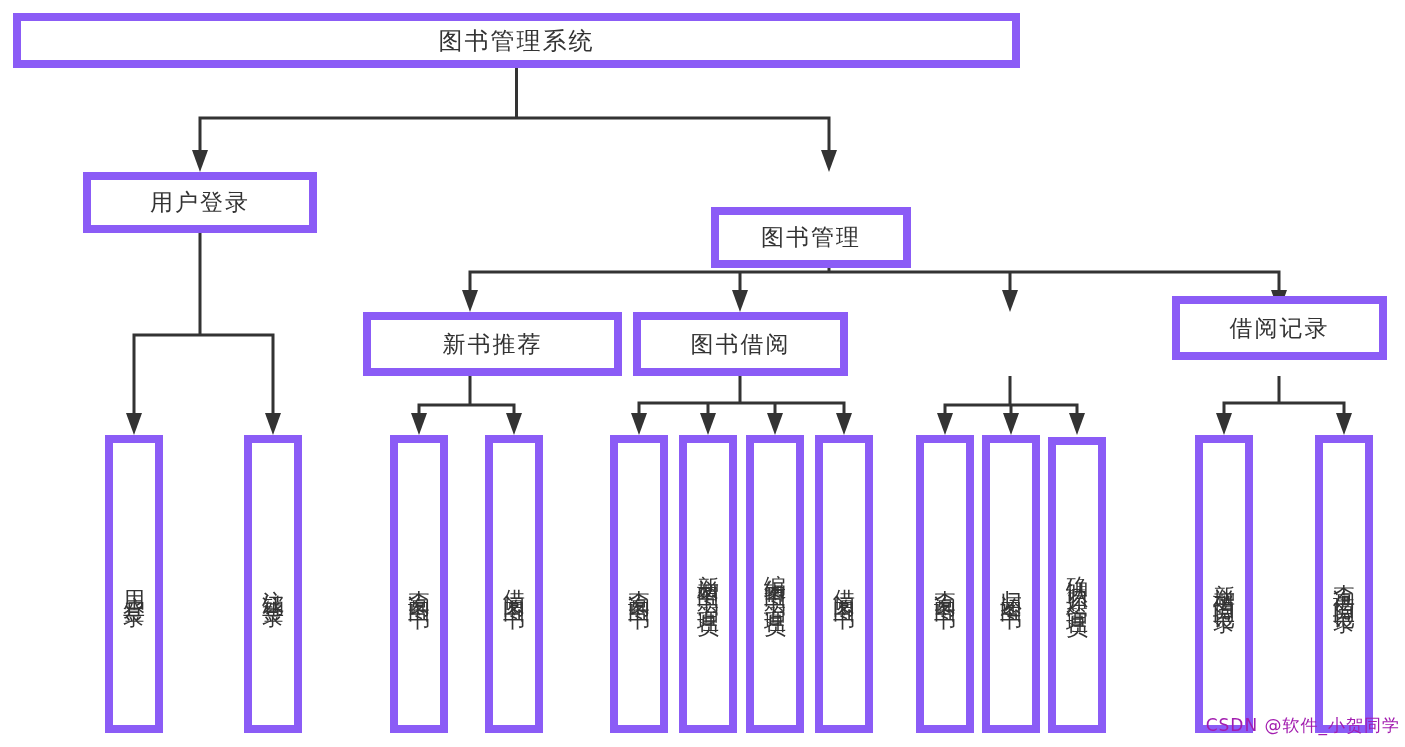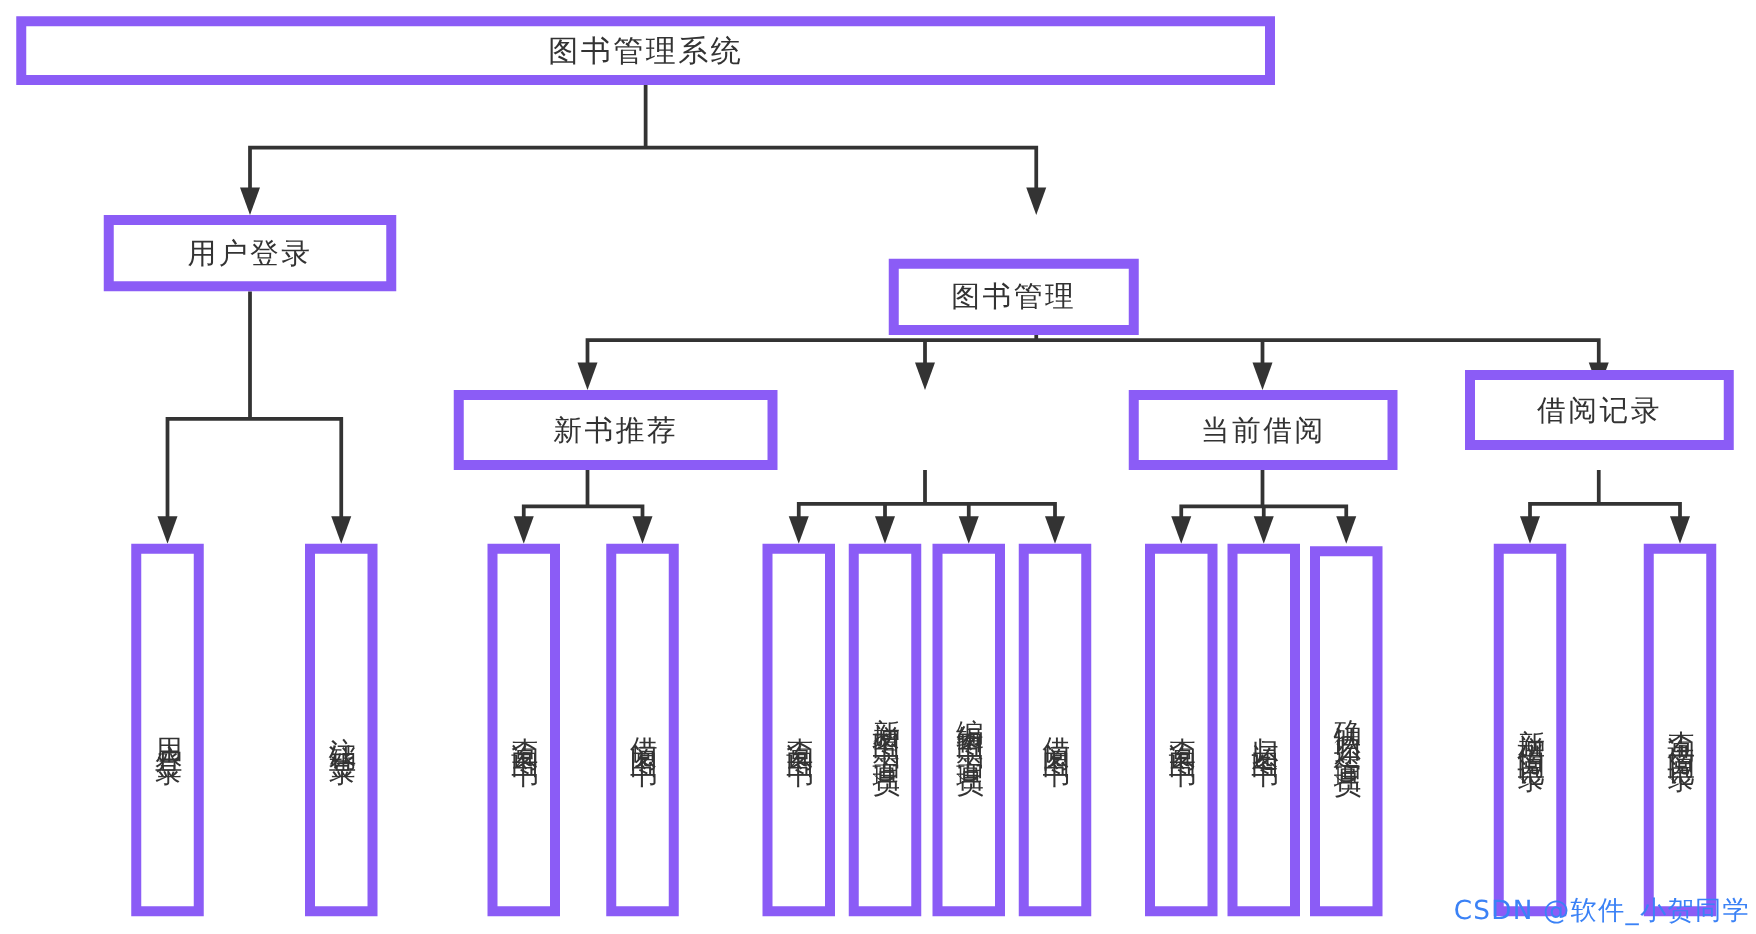--- a/index.html
+++ b/index.html
@@ -23,22 +23,22 @@
     letter-spacing:6px;
     line-height:1;
   }
   #connectors{position:absolute;left:0;top:0;}
   #connectors path{stroke:#333333;stroke-width:3;fill:none;}
   #connectors polygon{fill:#333333;stroke:none;}
   .watermark{
     position:absolute;
     right:5px;
     top:714px;
-    color:#3b82f6;
-    font-size:21px;
+    color:#a21caf;
+    font-size:17px;
     letter-spacing:1px;
     white-space:nowrap;
   }
 </style>
 </head>
 <body>
 
 <div id="stage">
 
   <svg id="connectors" width="1405" height="747" viewBox="0 0 1405 747">
@@ -90,21 +90,21 @@
       <polygon points="1336,413 1352,413 1344,435"></polygon>
     </g>
   </svg>
 
   <div class="node h-node root-node" style="left:13px;top:13px;width:1007px;height:55px;">图书管理系统</div>
 
   <div class="node h-node" style="left:83px;top:172px;width:234px;height:61px;">用户登录</div>
   <div class="node h-node" style="left:711px;top:172px;width:200px;height:61px;margin-top:35px;">图书管理</div>
 
   <div class="node h-node" style="left:363px;top:312px;width:259px;height:64px;">新书推荐</div>
-  <div class="node h-node" style="left:903px;top:312px;width:215px;height:64px;">当前借阅</div>
+  <div class="node h-node" style="left:633px;top:312px;width:215px;height:64px;">图书借阅</div>
   <div class="node h-node" style="left:1172px;top:296px;width:215px;height:64px;">借阅记录</div>
 
   <div class="node leaf" style="left:105px;top:435px;width:58px;height:298px;">用户登录</div>
   <div class="node leaf" style="left:244px;top:435px;width:58px;height:298px;">注销登录</div>
 
   <div class="node leaf" style="left:390px;top:435px;width:58px;height:298px;">查询图书</div>
   <div class="node leaf" style="left:485px;top:435px;width:58px;height:298px;">借阅图书</div>
 
   <div class="node leaf" style="left:610px;top:435px;width:58px;height:298px;">查询图书</div>
   <div class="node leaf" style="left:679px;top:435px;width:58px;height:298px;">新增图书（管理员）</div>

